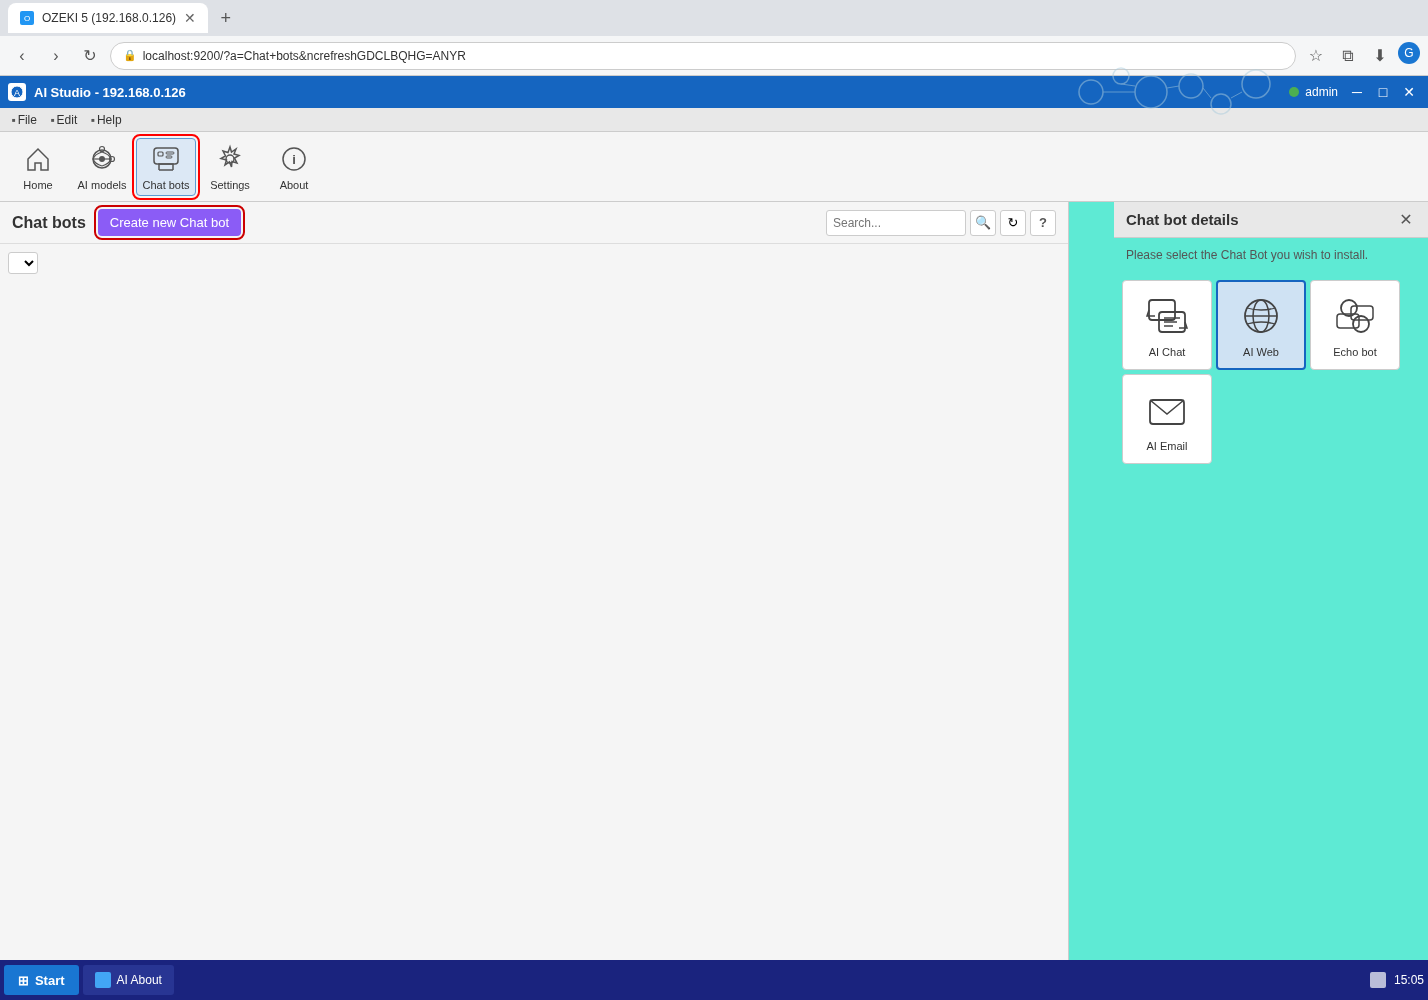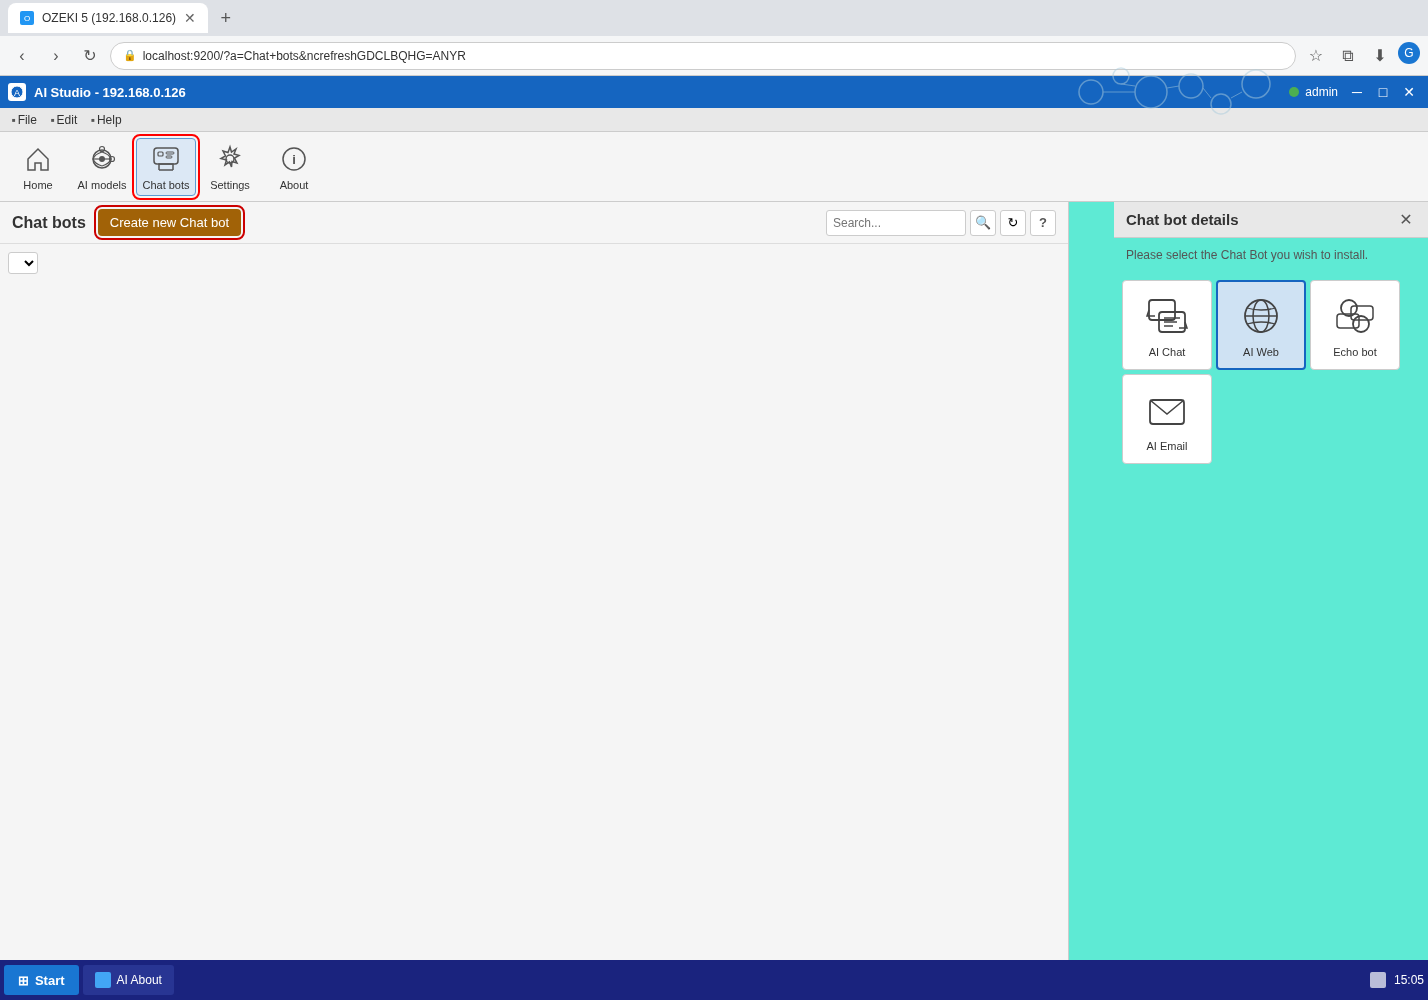--- a/index.html
+++ b/index.html
@@ -35,21 +35,21 @@
     .toolbar-btn.active { background: #dce8f5; border-color: #5b9bd5; }
     .toolbar-icon { width: 32px; height: 32px; display: flex; align-items: center; justify-content: center; }
     .admin-indicator { margin-left: auto; display: flex; align-items: center; gap: 6px; }
     .admin-dot { width: 10px; height: 10px; background: #4caf50; border-radius: 50%; }
 
     
     .app-main { display: flex; flex: 1; overflow: hidden; }
     .main-panel { flex: 1; display: flex; flex-direction: column; background: #f5f5f5; }
     .main-header { display: flex; align-items: center; padding: 8px 12px; gap: 12px; background: #f5f5f5; border-bottom: 1px solid #ddd; height: 42px; }
     .main-title { font-size: 16px; font-weight: bold; color: #333; }
-    .create-btn { background: #a16207; color: white; border: none; padding: 6px 12px; border-radius: 4px; cursor: pointer; font-size: 13px; font-weight: 500; outline: 2px solid #c00; outline-offset: 2px; }
+    .create-btn { background: #8b5cf6; color: white; border: none; padding: 6px 12px; border-radius: 4px; cursor: pointer; font-size: 13px; font-weight: 500; outline: 2px solid #c00; outline-offset: 2px; }
     .search-area { margin-left: auto; display: flex; align-items: center; gap: 4px; }
     .search-input { width: 140px; height: 26px; border: 1px solid #ccc; border-radius: 3px; padding: 0 6px; font-size: 12px; }
     .search-btn { width: 26px; height: 26px; display: flex; align-items: center; justify-content: center; border: 1px solid #ccc; border-radius: 3px; cursor: pointer; background: #fff; }
     .refresh-btn { width: 26px; height: 26px; display: flex; align-items: center; justify-content: center; border: 1px solid #ccc; border-radius: 3px; cursor: pointer; background: #fff; }
     .help-btn { width: 26px; height: 26px; display: flex; align-items: center; justify-content: center; border: 1px solid #ccc; border-radius: 3px; cursor: pointer; background: #fff; font-weight: bold; color: #555; }
 
     .list-area { flex: 1; background: #f5f5f5; position: relative; padding: 8px; }
     .list-controls { display: flex; align-items: center; margin-bottom: 4px; }
     .list-dropdown { height: 22px; border: 1px solid #ccc; background: #fff; font-size: 11px; border-radius: 3px; padding: 0 4px; }
 

